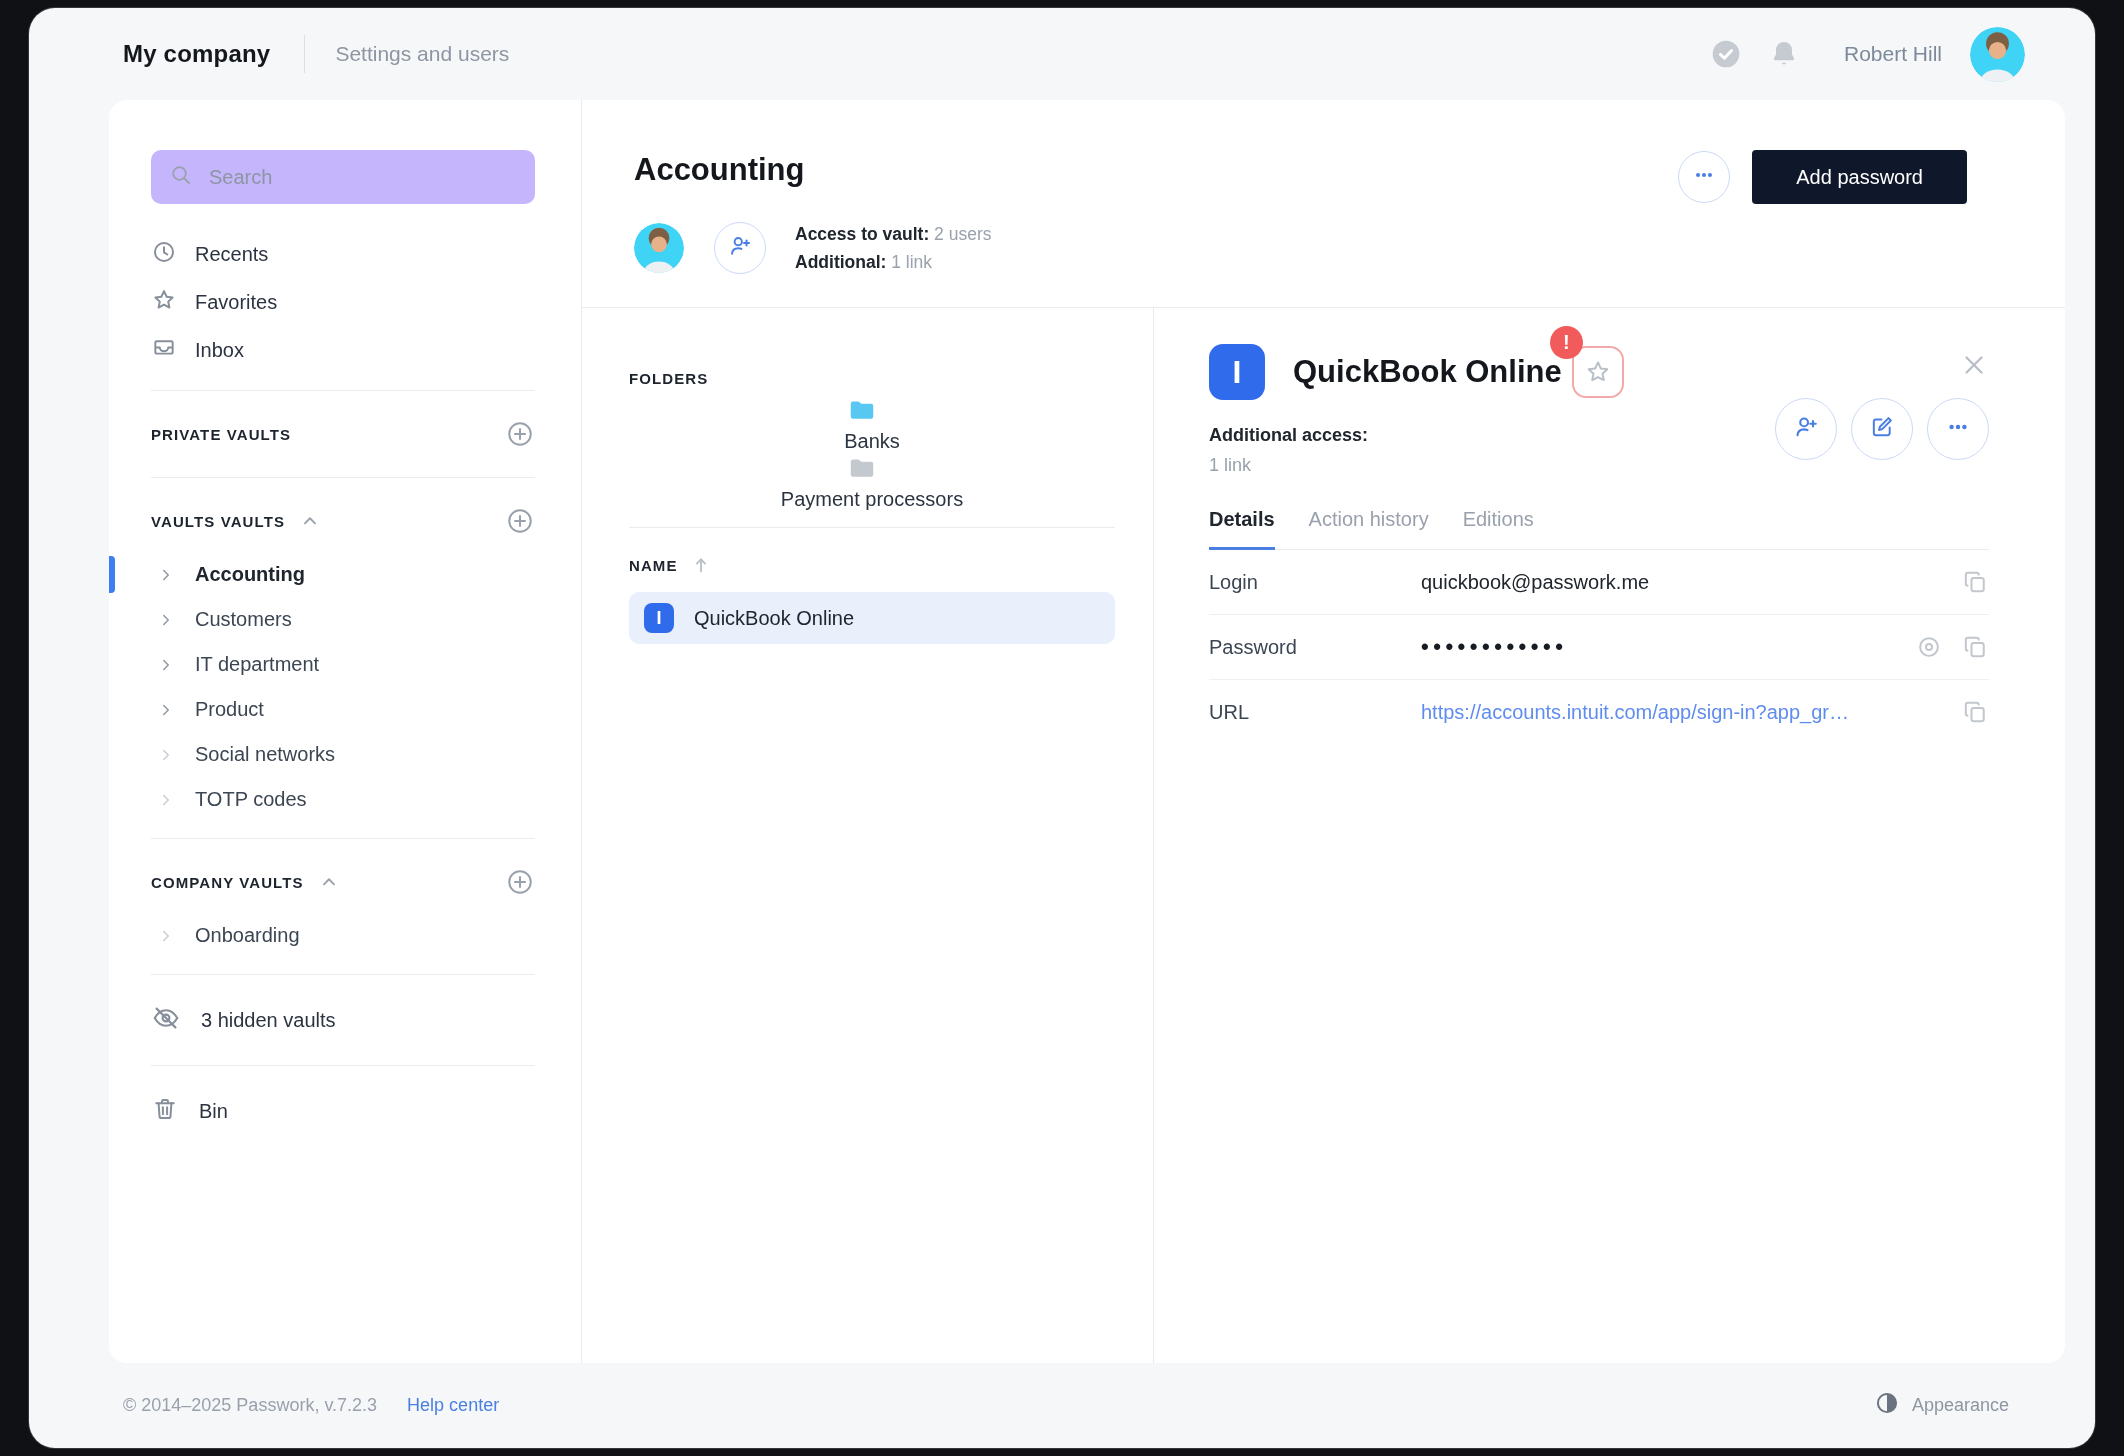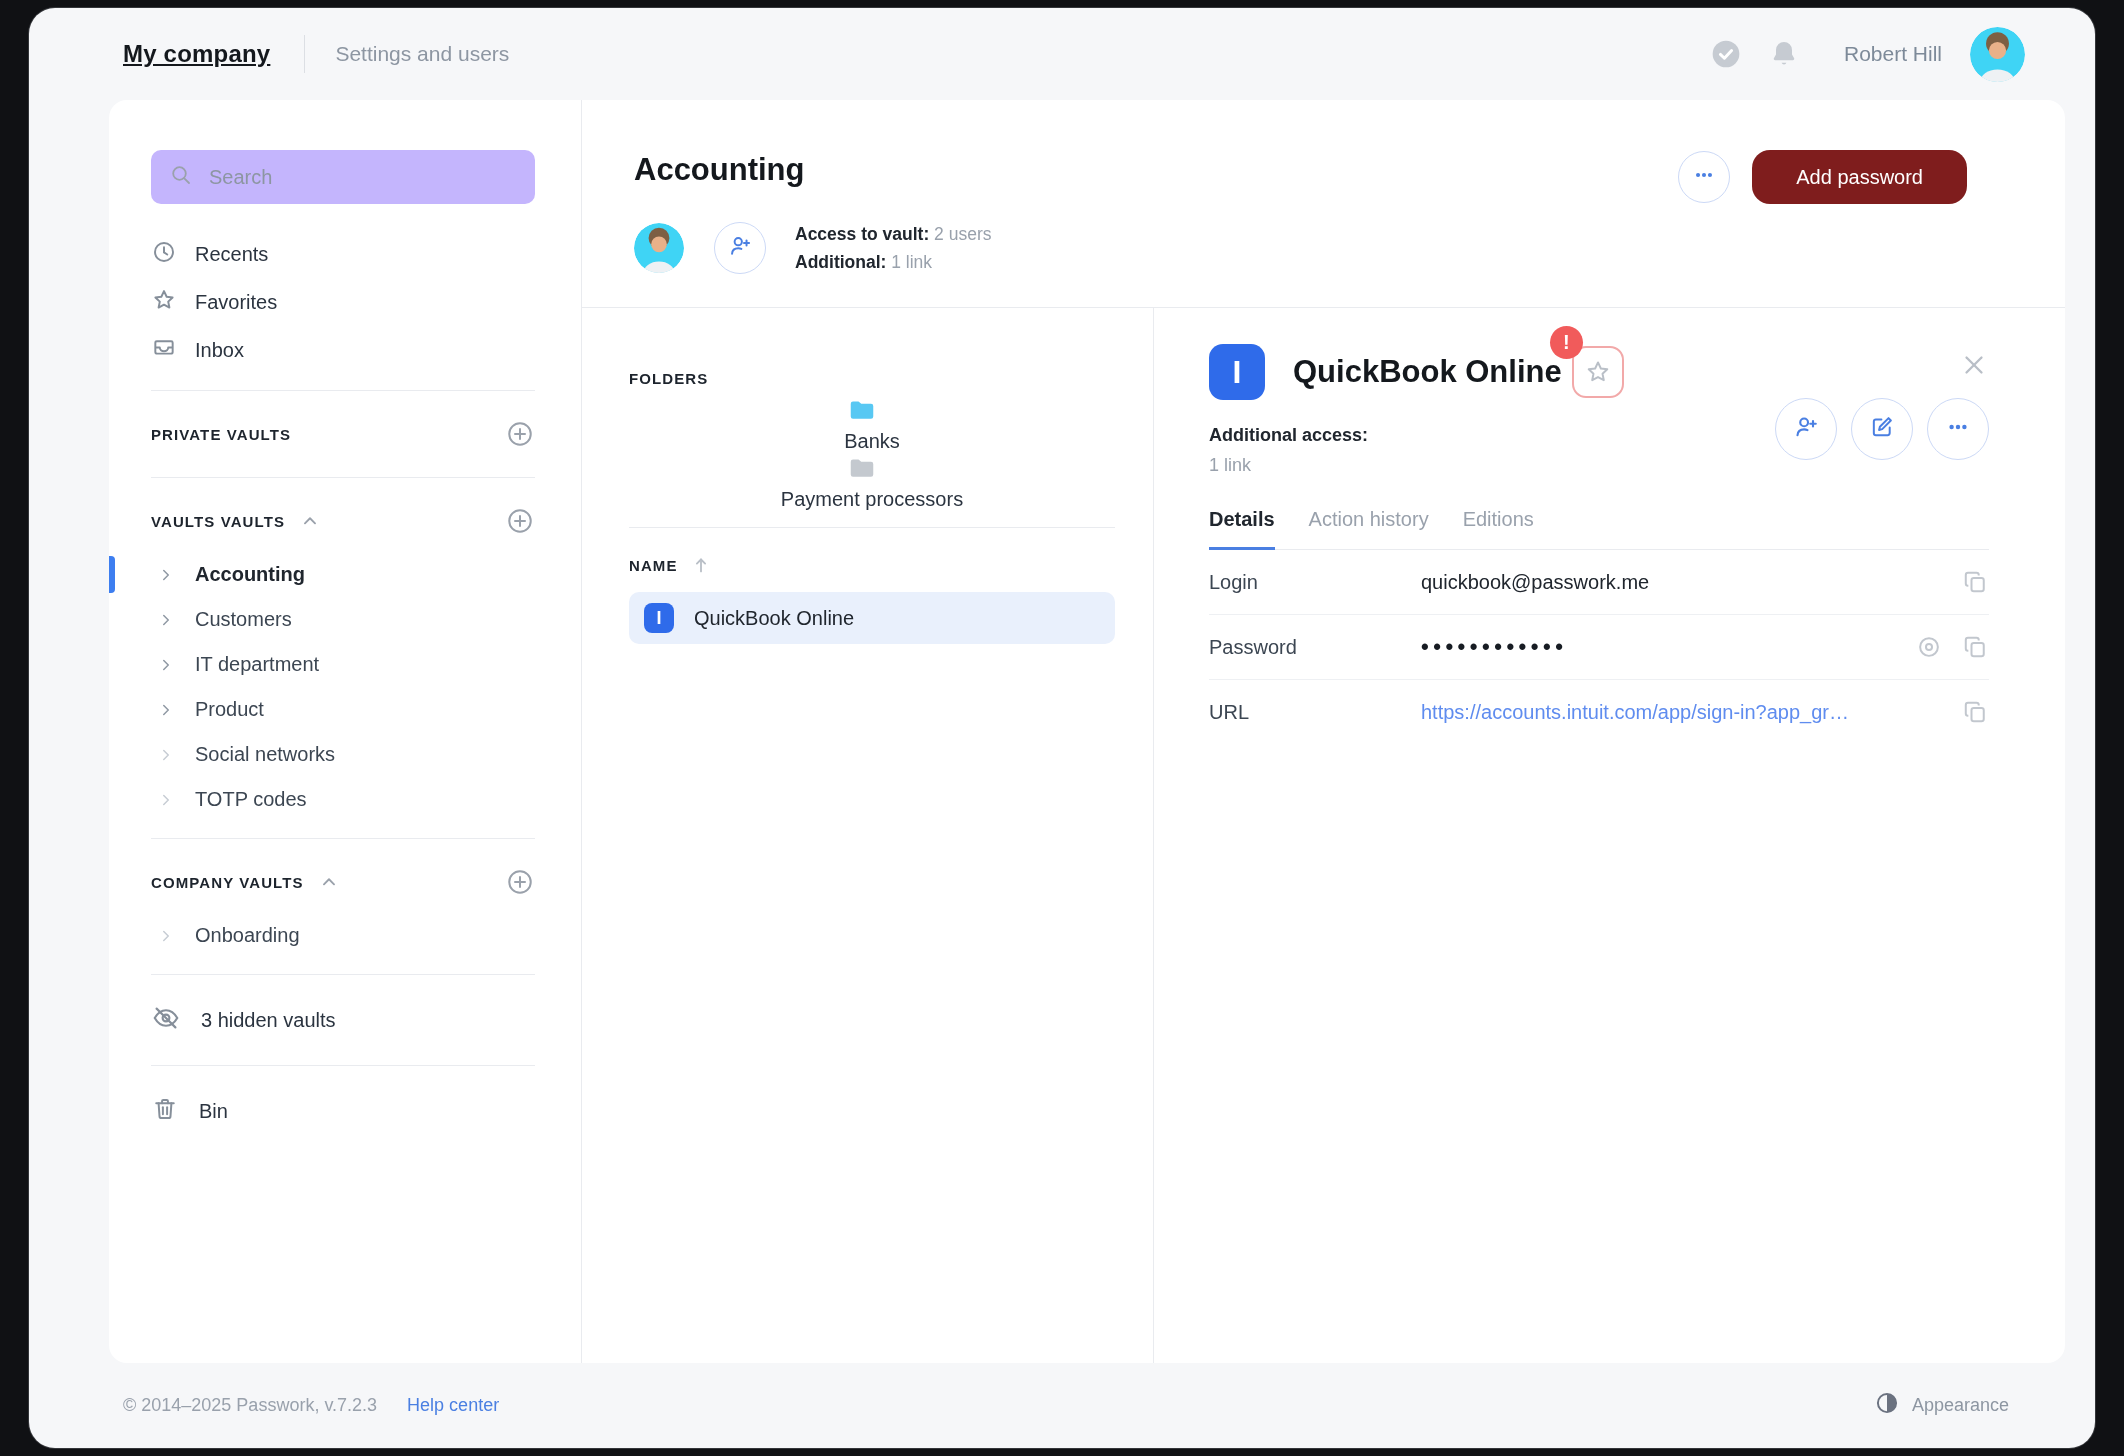--- a/index.html
+++ b/index.html
@@ -1,21 +1,21 @@
 <!DOCTYPE html>
 <html><head>
 <meta charset="utf-8">
 <style>
   html,body{margin:0;padding:0;width:2124px;height:1456px;background:#101114;overflow:hidden;
     font-family:"Liberation Sans","DejaVu Sans",sans-serif;-webkit-font-smoothing:antialiased;}
   .window{position:absolute;left:29px;top:8px;width:2066px;height:1440px;background:#f6f7f9;
     border-radius:26px;box-shadow:0 0 0 1px #34363a;overflow:hidden;}
   
   .topbar{position:absolute;left:0;top:0;right:0;height:92px;display:flex;align-items:center;padding:0 70px 0 94px;box-sizing:border-box;}
-  .company{font-size:24px;font-weight:bold;color:#14181d;letter-spacing:.2px;text-decoration:underline;}
+  .company{font-size:24px;font-weight:bold;color:#14181d;letter-spacing:.2px;}
   .topbar-divider{width:1px;height:38px;background:#dcdfe4;margin:0 30px 0 34px;}
   .settings-link{font-size:21px;color:#8d96a2;}
   .topbar-spacer{flex:1;}
   .topbar-icon{width:32px;height:32px;color:#c6cbd2;}
   .icon-gap{margin-left:26px;}
   .user-name{font-size:21px;color:#7d8a99;margin:0 28px 0 44px;}
   .avatar{width:55px;height:55px;border-radius:50%;overflow:hidden;flex:none;}
   
   .sheet{position:absolute;left:80px;top:92px;width:1956px;height:1263px;background:#fff;border-radius:18px;display:flex;}
   
@@ -45,21 +45,21 @@
   .main{flex:1;display:flex;flex-direction:column;min-width:0;}
   .vault-header{height:208px;flex:none;border-bottom:1px solid #e9ebef;position:relative;padding-left:52px;box-sizing:border-box;}
   .vault-title{position:absolute;top:52px;left:52px;font-size:31px;font-weight:bold;color:#14181d;}
   .vault-meta{position:absolute;top:120px;left:52px;display:flex;align-items:center;}
   .invite-btn{width:50px;height:50px;border-radius:50%;border:1.5px solid #ccd9f6;display:flex;align-items:center;justify-content:center;color:#4a7fe2;margin-left:30px;cursor:pointer;background:#fff;}
   .meta-text{margin-left:29px;font-size:17.5px;line-height:28px;}
   .meta-text b{color:#20262e;}
   .meta-text span{color:#99a1ac;}
   .header-actions{position:absolute;top:50px;right:98px;display:flex;align-items:center;}
   .more-circle{width:50px;height:50px;border-radius:50%;border:1.5px solid #ccd9f6;display:flex;align-items:center;justify-content:center;color:#4a7fe2;cursor:pointer;background:#fff;}
-  .add-password{margin-left:22px;height:54px;padding:0 44px;background:#7f1d1d;color:#fff;font-size:20px;border:0;border-radius:18px;cursor:pointer;
+  .add-password{margin-left:22px;height:54px;padding:0 44px;background:#0f172a;color:#fff;font-size:20px;border:0;border-radius:4px;cursor:pointer;
     font-family:"Liberation Sans","DejaVu Sans",sans-serif;}
   .columns{flex:1;display:flex;min-height:0;}
   
   .col-list{width:572px;flex:none;border-right:1px solid #e9ebef;box-sizing:border-box;padding:62px 38px 0 47px;}
   .mini-heading{font-size:15px;font-weight:bold;letter-spacing:1.1px;color:#1d242d;display:flex;align-items:center;}
   .mini-heading .sort{color:#b9bfc7;margin-left:12px;display:flex;}
   .folder-row{display:flex;align-items:center;height:50px;font-size:20px;color:#2b3440;margin-top:8px;cursor:pointer;flex-direction:column;}
   .folder-row svg{margin-right:20px;flex:none;}
   .folder-cyan{color:#58c8f3;}
   .folder-gray{color:#c4c9cf;}

